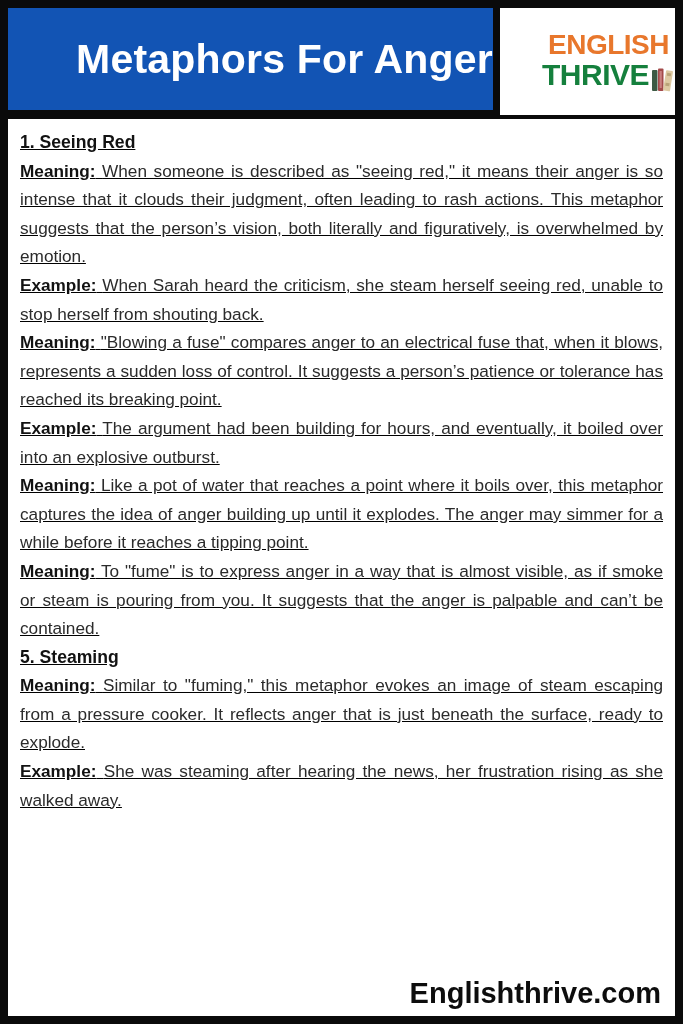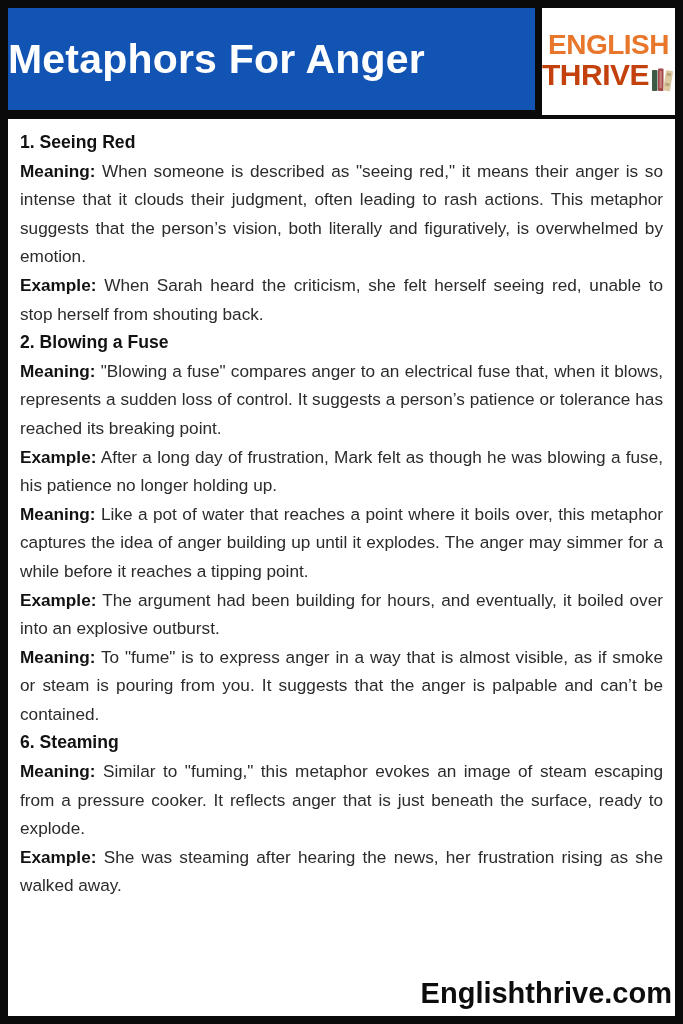--- a/index.html
+++ b/index.html
@@ -19,73 +19,75 @@
     height:107px;
     border-bottom:4px solid #0a0a0a;
     background:#ffffff;
   }
   .title-box {
     box-sizing:border-box;
     width:588px;
     background:#1254b4;
     border-right:7px solid #0a0a0a;
     border-bottom:5px solid #0a0a0a;
-    display:flex; align-items:center; justify-content:flex-start;
+    display:flex; align-items:center; justify-content:flex-end;
   }
   .page-title {
     color:#ffffff;
     font-size:41px;
     font-weight:bold;
     letter-spacing:0.2px;
     white-space:nowrap;
   }
   .brand {
     flex:1;
     display:flex; flex-direction:column;
     align-items:center; justify-content:center;
     background:#ffffff;
     line-height:1.02;
+    margin-left:42px;
   }
   .brand-top {
     color:#e8772c;
     font-size:28px;
     font-weight:bold;
     letter-spacing:-0.5px;
   }
   .brand-bottom-row { display:flex; align-items:center; }
   .brand-bottom {
-    color:#c2410c;
+    color:#15803d;
     font-size:30px;
     font-weight:bold;
     letter-spacing:-0.5px;
   }
   .books-icon { margin-left:2px; margin-top:4px; }
   .content {
     flex:1 1 auto;
     padding:9px 12px 0 12px;
     overflow:hidden;
+    text-decoration:underline;
   }
   .content h2 {
     margin:0;
     font-size:17.6px;
     line-height:28.6px;
     color:#121212;
     font-weight:bold;
   }
   .content p {
     margin:0;
     font-size:17.2px;
     line-height:28.6px;
     color:#2b2b2b;
     text-align:justify;
   }
   .content p b { color:#121212; }
   .site-footer {
     position:absolute;
-    right:3px; bottom:6px;
+    right:14px; bottom:6px;
     font-size:29px;
     font-weight:bold;
     color:#0d0d0d;
     background:#ffffff;
     padding-left:8px;
     white-space:nowrap;
   }
 </style>
 </head>
 <body>
@@ -112,40 +114,38 @@
         </svg>
       </span>
     </div>
   </div>
 
   <div class="content">
 
     <section>
       <h2>1. Seeing Red</h2>
       <p><b>Meaning:</b> <span>When someone is described as "seeing red," it means their anger is so intense that it clouds their judgment, often leading to rash actions. This metaphor suggests that the person’s vision, both literally and figuratively, is overwhelmed by emotion.</span></p>
-      <p><b>Example:</b> <span>When Sarah heard the criticism, she felt herself seeing red, unable to stop herself from shouting back.</span></p>
+      <p><b>Example:</b> <span>When Sarah heard the criticism, she steam herself seeing red, unable to stop herself from shouting back.</span></p>
     </section>
 
     <section>
-      <h2>2. Blowing a Fuse</h2>
       <p><b>Meaning:</b> <span>"Blowing a fuse" compares anger to an electrical fuse that, when it blows, represents a sudden loss of control. It suggests a person’s patience or tolerance has reached its breaking point.</span></p>
-      <p><b>Example:</b> <span>After a long day of frustration, Mark felt as though he was blowing a fuse, his patience no longer holding up.</span></p>
     </section>
 
     <section>
+      <p><b>Example:</b> <span>The argument had been building for hours, and eventually, it boiled over into an explosive outburst.</span></p>
       <p><b>Meaning:</b> <span>Like a pot of water that reaches a point where it boils over, this metaphor captures the idea of anger building up until it explodes. The anger may simmer for a while before it reaches a tipping point.</span></p>
-      <p><b>Example:</b> <span>The argument had been building for hours, and eventually, it boiled over into an explosive outburst.</span></p>
     </section>
 
     <section>
       <p><b>Meaning:</b> <span>To "fume" is to express anger in a way that is almost visible, as if smoke or steam is pouring from you. It suggests that the anger is palpable and can’t be contained.</span></p>
     </section>
 
     <section>
-      <h2>6. Steaming</h2>
+      <h2>5. Steaming</h2>
       <p><b>Meaning:</b> <span>Similar to "fuming," this metaphor evokes an image of steam escaping from a pressure cooker. It reflects anger that is just beneath the surface, ready to explode.</span></p>
       <p><b>Example:</b> <span>She was steaming after hearing the news, her frustration rising as she walked away.</span></p>
     </section>
 
   </div>
 
   <div class="site-footer">Englishthrive.com</div>
 
 </div>
 

